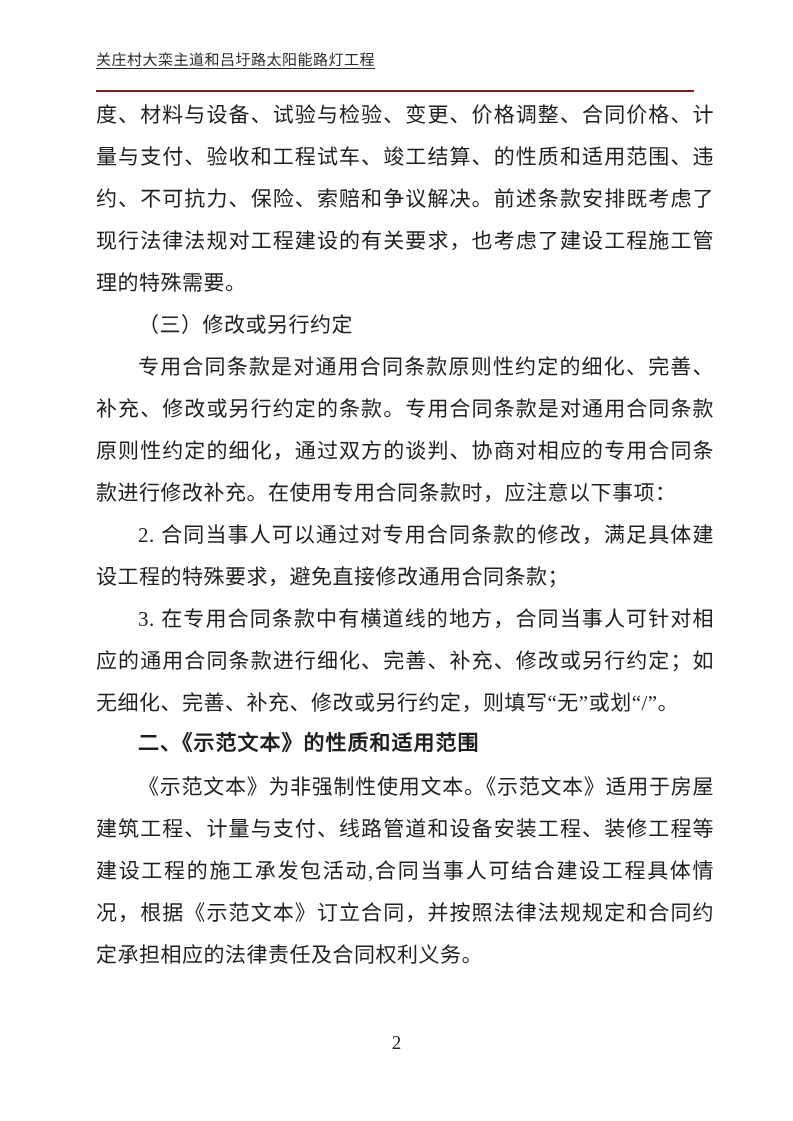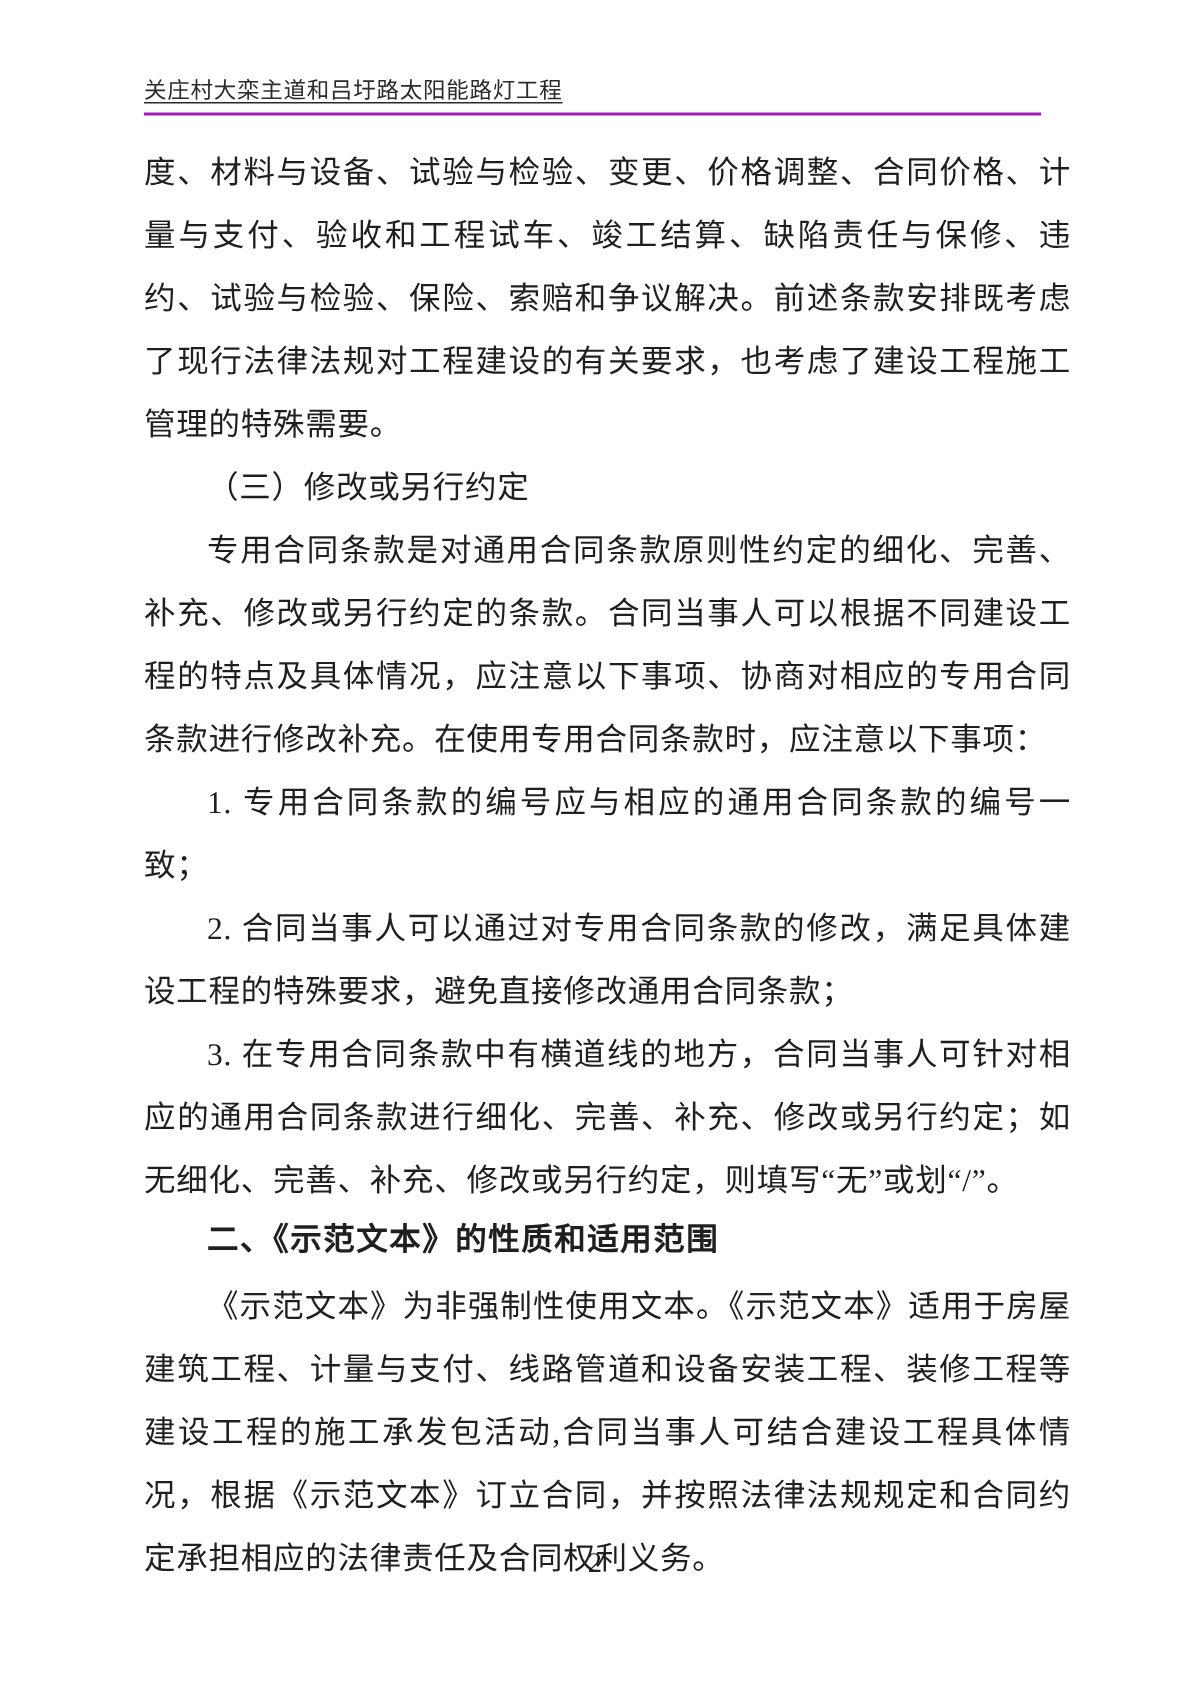--- a/index.html
+++ b/index.html
@@ -19,22 +19,22 @@
     font-family: "Liberation Serif", "DejaVu Serif", serif;
     color: #1f1f1f;
   }
 
   
   .page-header {
     position: absolute;
     left: 96px;
     top: 48px;
     width: 598px;
-    padding-bottom: 5px;
-    border-bottom: 2px solid #a21caf;
+    padding-bottom: 21px;
+    border-bottom: 2px solid #7f1d1d;
   }
 
   .header-title {
     display: inline-block;
     font-size: 15px;
     letter-spacing: 0.5px;
     color: #2a2a2a;
     text-decoration: underline;
     text-underline-offset: 3px;
   }
@@ -84,24 +84,23 @@
 </head>
 <body>
 
 <div class="page">
 
   <div class="page-header">
     <span class="header-title">关庄村大栾主道和吕圩路太阳能路灯工程</span>
   </div>
 
   <div class="document-body">
-    <p class="no-indent">度、材料与设备、试验与检验、变更、价格调整、合同价格、计量与支付、验收和工程试车、竣工结算、缺陷责任与保修、违约、试验与检验、保险、索赔和争议解决。前述条款安排既考虑了现行法律法规对工程建设的有关要求，也考虑了建设工程施工管理的特殊需要。</p>
+    <p class="no-indent">度、材料与设备、试验与检验、变更、价格调整、合同价格、计量与支付、验收和工程试车、竣工结算、的性质和适用范围、违约、不可抗力、保险、索赔和争议解决。前述条款安排既考虑了现行法律法规对工程建设的有关要求，也考虑了建设工程施工管理的特殊需要。</p>
     <p>（三）修改或另行约定</p>
-    <p>专用合同条款是对通用合同条款原则性约定的细化、完善、补充、修改或另行约定的条款。合同当事人可以根据不同建设工程的特点及具体情况，应注意以下事项、协商对相应的专用合同条款进行修改补充。在使用专用合同条款时，应注意以下事项：</p>
-    <p>1. 专用合同条款的编号应与相应的通用合同条款的编号一致；</p>
+    <p>专用合同条款是对通用合同条款原则性约定的细化、完善、补充、修改或另行约定的条款。专用合同条款是对通用合同条款原则性约定的细化，通过双方的谈判、协商对相应的专用合同条款进行修改补充。在使用专用合同条款时，应注意以下事项：</p>
     <p>2. 合同当事人可以通过对专用合同条款的修改，满足具体建设工程的特殊要求，避免直接修改通用合同条款；</p>
     <p>3. 在专用合同条款中有横道线的地方，合同当事人可针对相应的通用合同条款进行细化、完善、补充、修改或另行约定；如无细化、完善、补充、修改或另行约定，则填写“无”或划“/”。</p>
     <p class="section-heading">二、《示范文本》的性质和适用范围</p>
     <p>《示范文本》为非强制性使用文本。《示范文本》适用于房屋建筑工程、计量与支付、线路管道和设备安装工程、装修工程等建设工程的施工承发包活动,合同当事人可结合建设工程具体情况，根据《示范文本》订立合同，并按照法律法规规定和合同约定承担相应的法律责任及合同权利义务。</p>
   </div>
 
   <div class="page-footer">
     <span class="page-number">2</span>
   </div>
 

